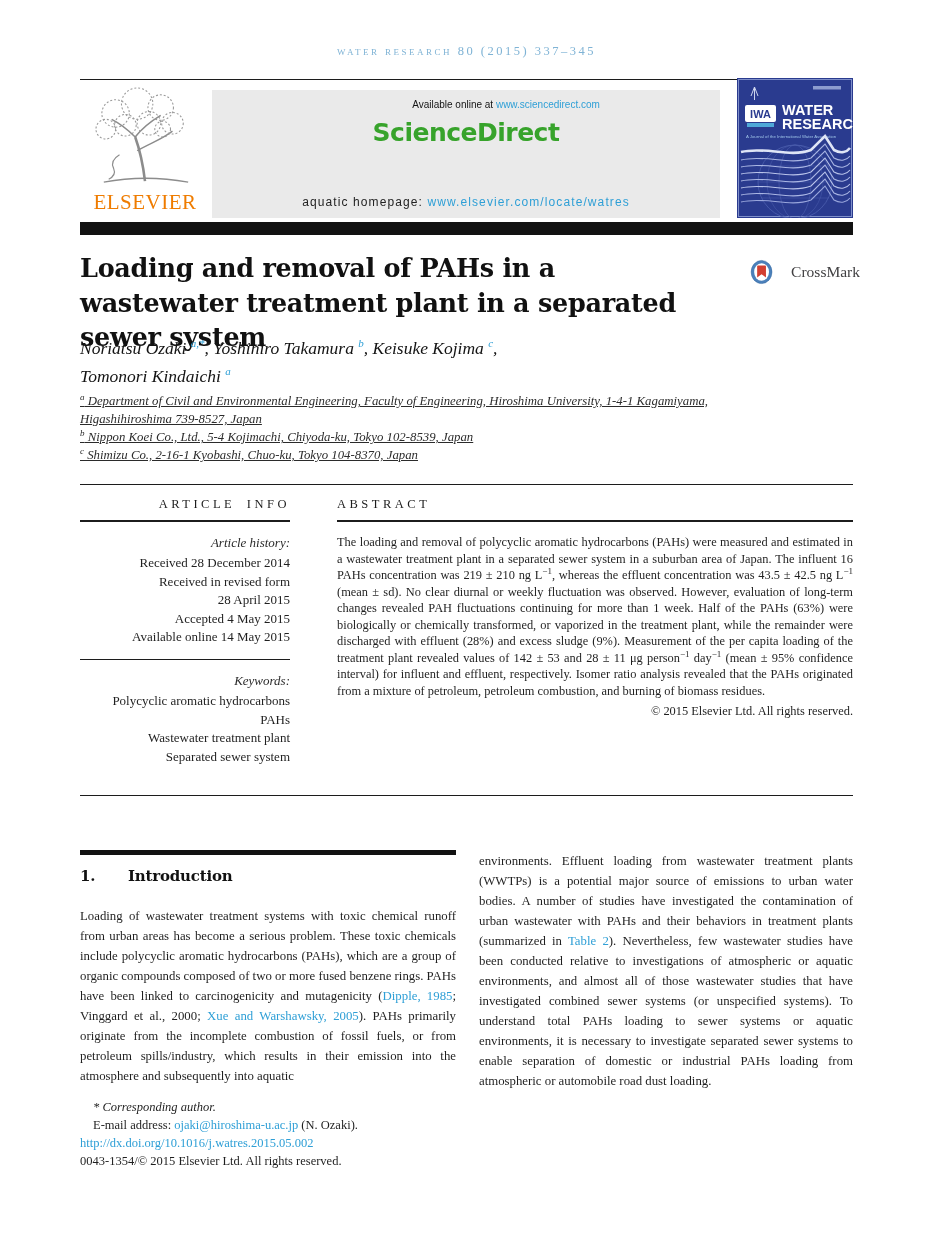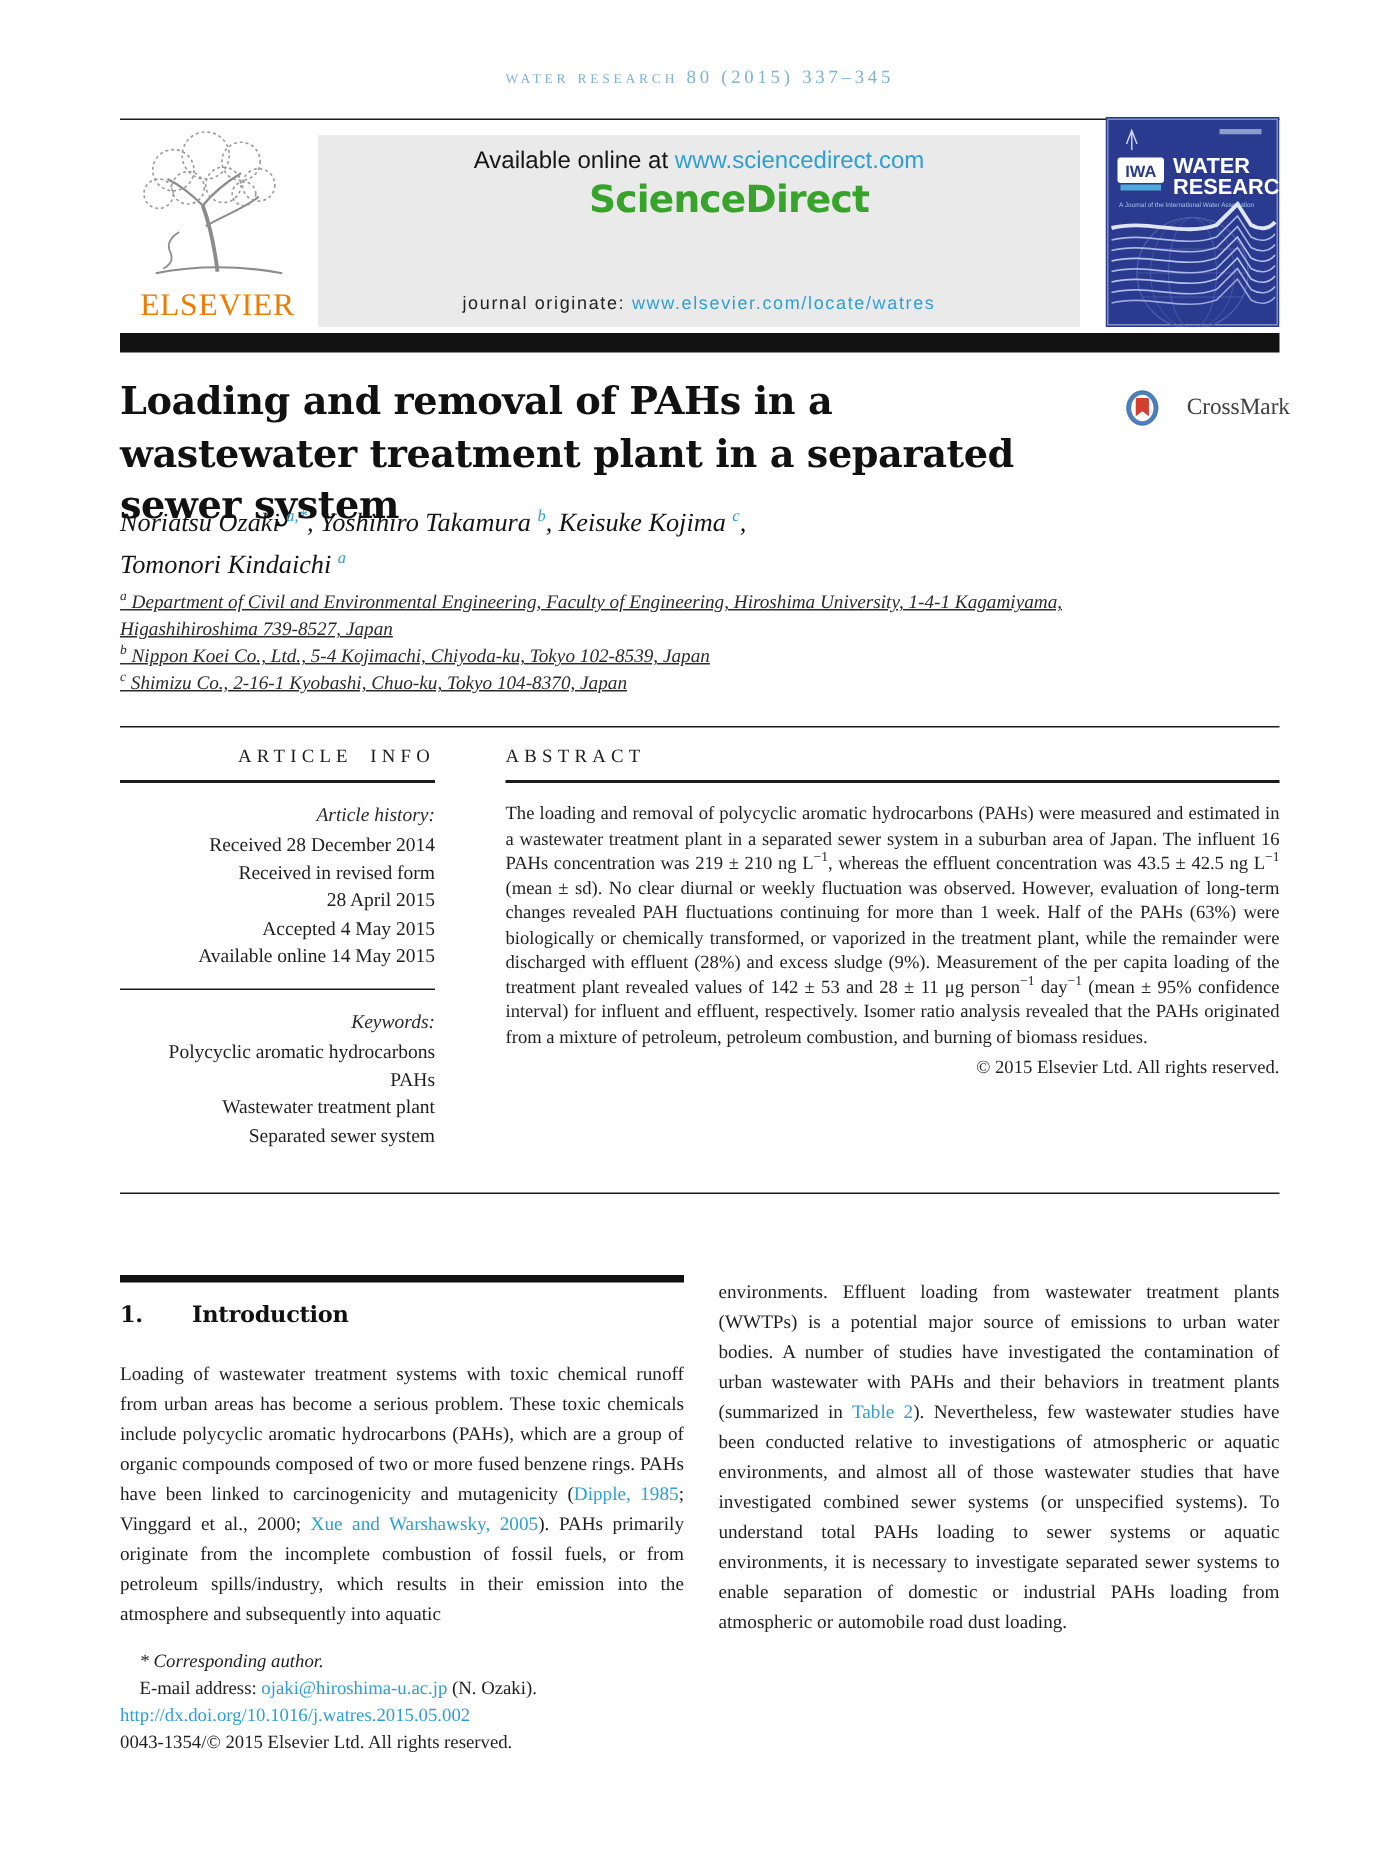--- a/index.html
+++ b/index.html
@@ -14,24 +14,24 @@
   .rule-top{top:79px;left:80px;width:773px;}
 
   
   .elsevier-block{top:86px;left:80px;width:130px;height:132px;text-align:center;}
   .elsevier-word{font-family:"Liberation Serif",serif;font-size:21px;color:#ef7c00;
     letter-spacing:0.5px;margin-top:-2px;}
 
   
   .banner{top:90px;left:212px;width:508px;height:128px;background:#eaeaea;}
   .banner .available{position:absolute;top:9px;left:0;width:100%;text-align:center;
-    font-family:"Liberation Sans",sans-serif;font-size:16px;color:#151515;}
+    font-family:"Liberation Sans",sans-serif;font-size:10px;color:#151515;padding-left:40px;}
   .banner .sd{position:absolute;top:28px;left:0;width:100%;text-align:center;
     font-family:"DejaVu Sans",sans-serif;font-weight:bold;font-size:25px;
-    color:#37a32b;letter-spacing:-0.5px;padding-left:20px;}
+    color:#37a32b;letter-spacing:-0.5px;}
   .banner .homepage{position:absolute;bottom:9px;left:0;width:100%;text-align:center;
     font-family:"Liberation Sans",sans-serif;font-size:12px;letter-spacing:1.1px;color:#222;}
   .link{color:#2e9fd6;cursor:pointer;text-decoration:none;}
 
   
   .cover{top:78px;left:737px;width:116px;height:140px;}
 
   
   .bar-thick{top:222px;left:80px;width:773px;height:13px;background:#121212;}
 
@@ -107,21 +107,21 @@
           <circle cx="78" cy="44" r="8"></circle>
         </g>
       </g>
     </svg>
     <div class="elsevier-word">ELSEVIER</div>
   </div>
 
   <div class="abs banner">
     <div class="available"><span>Available online at </span><span class="link">www.sciencedirect.com</span></div>
     <div class="sd">ScienceDirect</div>
-    <div class="homepage"><span>journal originate: </span><span class="link">www.elsevier.com/locate/watres</span></div>
+    <div class="homepage"><span>aquatic homepage: </span><span class="link">www.elsevier.com/locate/watres</span></div>
   </div>
 
   <div class="abs cover">
     <svg width="116" height="140" viewBox="0 0 116 140">
       <rect x="0" y="0" width="116" height="140" fill="#2a3b8f"></rect>
       <rect x="1.5" y="1.5" width="113" height="137" fill="none" stroke="#7f8fc9" stroke-width="1"></rect>
       <path d="M14,18 l3.5,-9 l3.5,9 m-3.5,-9 v13" stroke="#cdd5ee" stroke-width="1" fill="none"></path>
       <rect x="76" y="8" width="28" height="3.5" fill="#8d9ccf"></rect>
       <g>
         <rect x="8" y="27" width="31" height="17" rx="2" fill="#ffffff"></rect>

